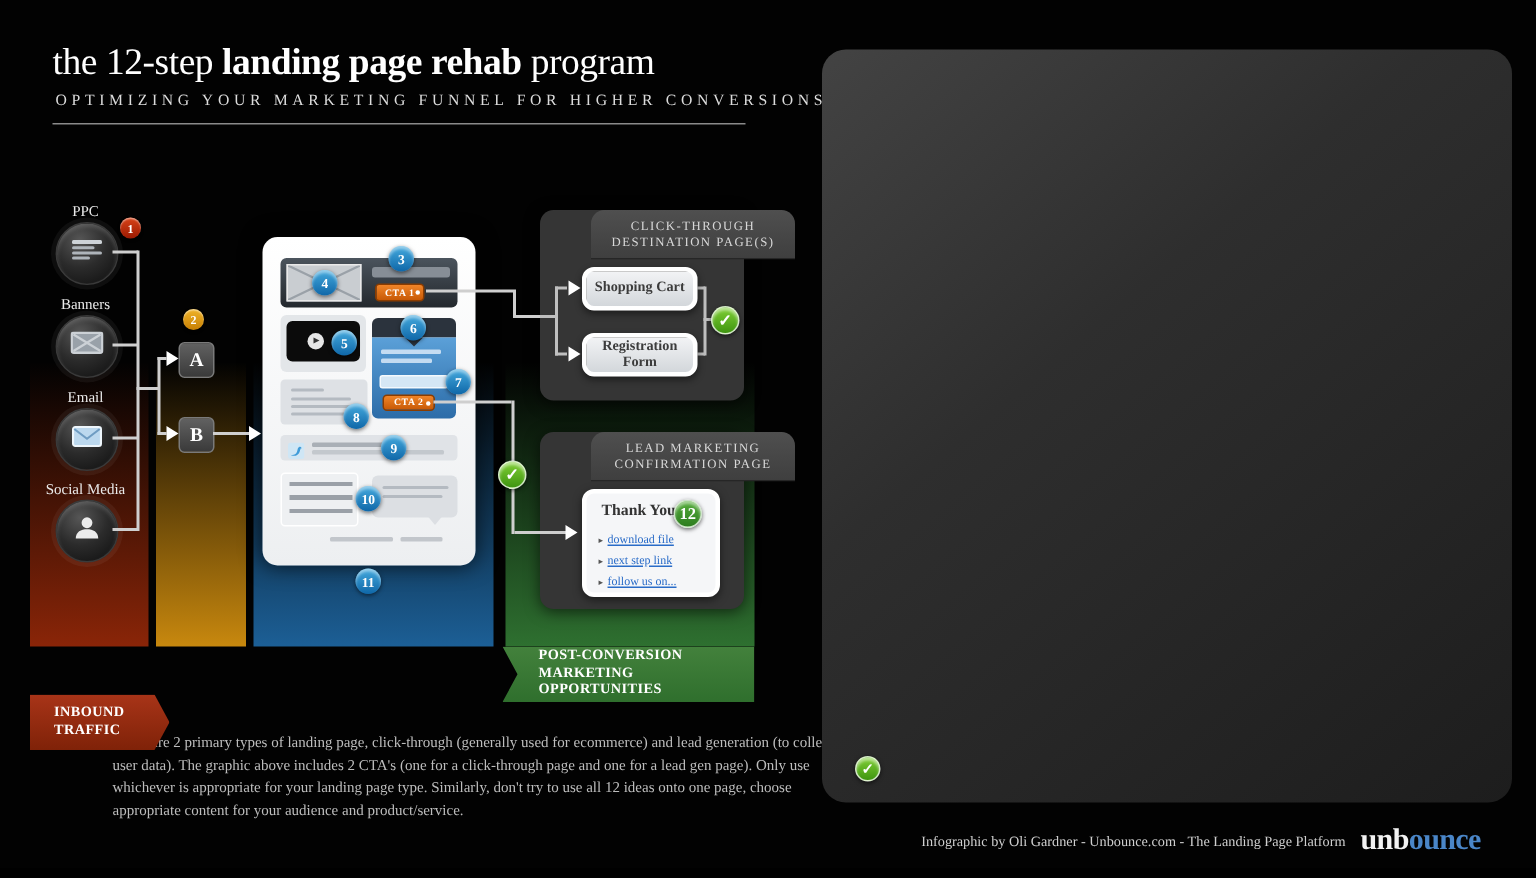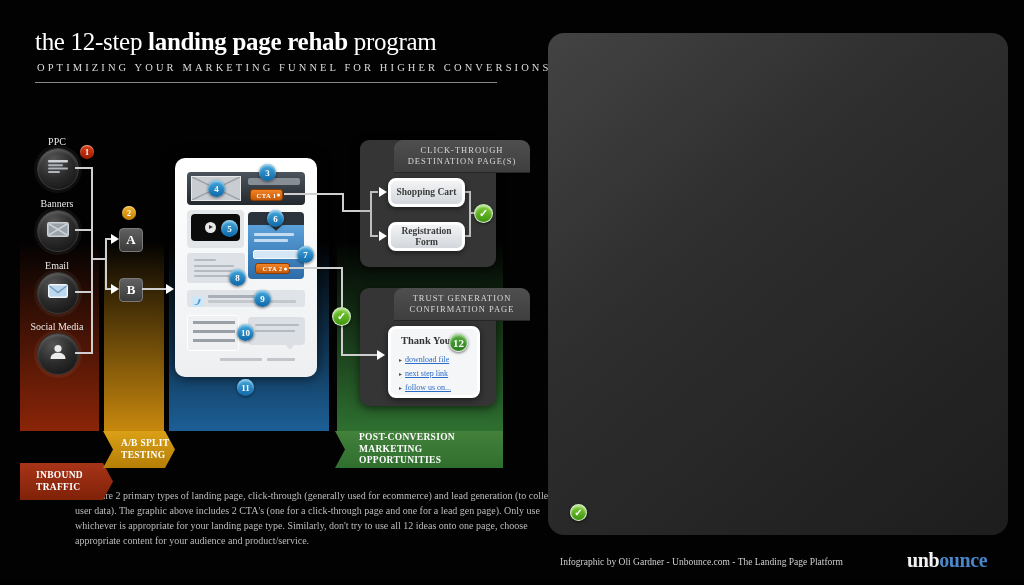--- a/index.html
+++ b/index.html
@@ -98,44 +98,41 @@
   .lglink a{color:#2a6cc8;text-decoration:underline;}
   
   #spanel{left:548px;top:33px;width:460px;height:502px;border-radius:16px;z-index:2;
           background:linear-gradient(140deg,#434343 0%,#2e2e2e 38%,#1d1d1d 100%);}
   .stext{position:absolute;}
   .stitle{font-size:11px;font-weight:bold;color:#fff;letter-spacing:.2px;margin-bottom:3px;}
   .sbody{font-size:9.8px;color:#c2c2c2;line-height:1.42;}
   .legend{font-size:9.5px;color:#e0e0e0;letter-spacing:1.4px;}
   .studynote{font-size:8.5px;color:#8f8f8f;text-align:right;}
   
-  .credit{font-size:9.5px;color:#cfcfcf;}
+  .credit{font-size:9.5px;color:#cfcfcf;text-align:right;}
   .logo{font-size:20px;font-weight:bold;letter-spacing:-.4px;}
   .logo .l1{color:#f2f2f2;}.logo .l2{color:#4a86c8;}
   .para{font-size:10px;color:#bdbdbd;line-height:1.5;margin-left:40px;}
 </style>
 </head>
 <body>
 
 <div id="stage">
 
   <div class="abs title"><span>the 12-step </span><b>landing page rehab</b><span> program</span></div>
   <div class="abs subtitle">OPTIMIZING YOUR MARKETING FUNNEL FOR HIGHER CONVERSIONS</div>
   <div class="abs trule"></div>
 
   <div class="abs gcol" style="left:20px;width:79px;background:linear-gradient(to bottom,rgba(138,37,8,0) 0%,rgba(138,37,8,0) 30%,#8a2508 100%)"></div>
   <div class="abs gcol" style="left:104px;width:60px;background:linear-gradient(to bottom,rgba(200,136,14,0) 0%,rgba(200,136,14,0) 30%,#c8880e 100%)"></div>
   <div class="abs gcol" style="left:169px;width:160px;background:linear-gradient(to bottom,rgba(28,95,150,0) 0%,rgba(28,95,150,0) 30%,#1c5f96 100%)"></div>
   <div class="abs gcol" style="left:337px;width:166px;background:linear-gradient(to bottom,rgba(46,112,48,0) 0%,rgba(46,112,48,0) 30%,#2e7030 100%)"></div>
 
   <div class="abs band tipR" style="left:20px;width:93px;background:linear-gradient(#a83418,#7f2208)">
       <div class="bl" style="margin-left:16px;width:62px">INBOUND TRAFFIC</div>
-    </div>
-  <div class="abs band tipLR" style="left:103px;width:72px;background:linear-gradient(#daa016,#b57f06)">
-      <div class="bl" style="margin-left:18px;width:50px">A/B SPLIT TESTING</div>
     </div>
   <div class="abs band tipL" style="left:335px;width:168px;background:linear-gradient(#43813c,#2f6f2d)">
       <div class="bl" style="margin-left:24px;width:135px">POST-CONVERSION MARKETING OPPORTUNITIES</div>
     </div>
 
   <div class="abs srclab" style="left:12px;top:136px">PPC</div>
   <div class="abs srccir" style="left:37px;top:148px">
     <span><svg width="20" height="14" viewBox="0 0 20 14">
           <rect x="0" y="0" width="20" height="2.6" rx="1" fill="#cdd2d7"></rect>
           <rect x="0" y="4.2" width="15" height="2" rx="1" fill="#aeb4ba"></rect>
@@ -266,21 +263,21 @@
     <div class="arr" style="left:19px;top:91px"></div>
     <div class="iln" style="left:105px;top:51px;width:5px;height:2px"></div>
     <div class="iln" style="left:105px;top:95px;width:5px;height:2px"></div>
     <div class="iln" style="left:109px;top:51px;width:2px;height:46px"></div>
     <div class="iln" style="left:109px;top:72px;width:10px;height:2px"></div>
     <div class="wbox" style="left:28px;top:38px;width:77px;height:29px">Shopping Cart</div>
     <div class="wbox" style="left:28px;top:82px;width:77px;height:29px">Registration Form</div>
   </div>
 
   <div class="abs dpanel" style="left:360px;top:288px;width:136px;height:118px">
-    <div class="abs dphead">TRUST GENERATION CONFIRMATION PAGE</div>
+    <div class="abs dphead">LEAD MARKETING CONFIRMATION PAGE</div>
     <div class="abs" id="tycard">
       <div class="abs tytitle">Thank You</div>
       <div class="chk" style="left:58px;top:4px;background:linear-gradient(#55ad3a,#2d7d1f)">12</div>
       <div class="lglink" style="top:26px"><span class="bl">▸</span><a>download file</a></div>
       <div class="lglink" style="top:40px"><span class="bl">▸</span><a>next step link</a></div>
       <div class="lglink" style="top:54px"><span class="bl">▸</span><a>follow us on...</a></div>
     </div>
   </div>
 
   <div class="chk" style="left:474px;top:204px">✓</div>

